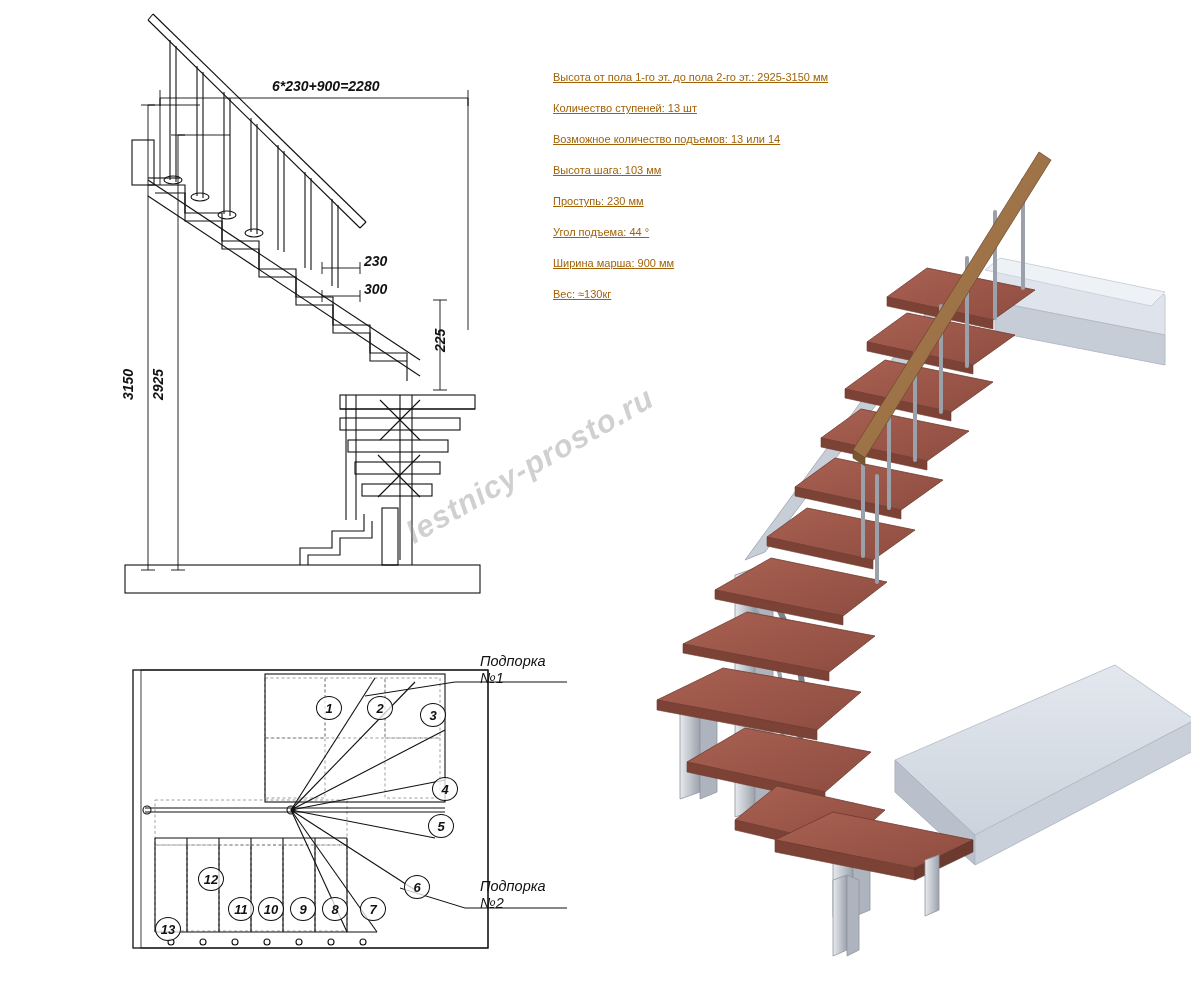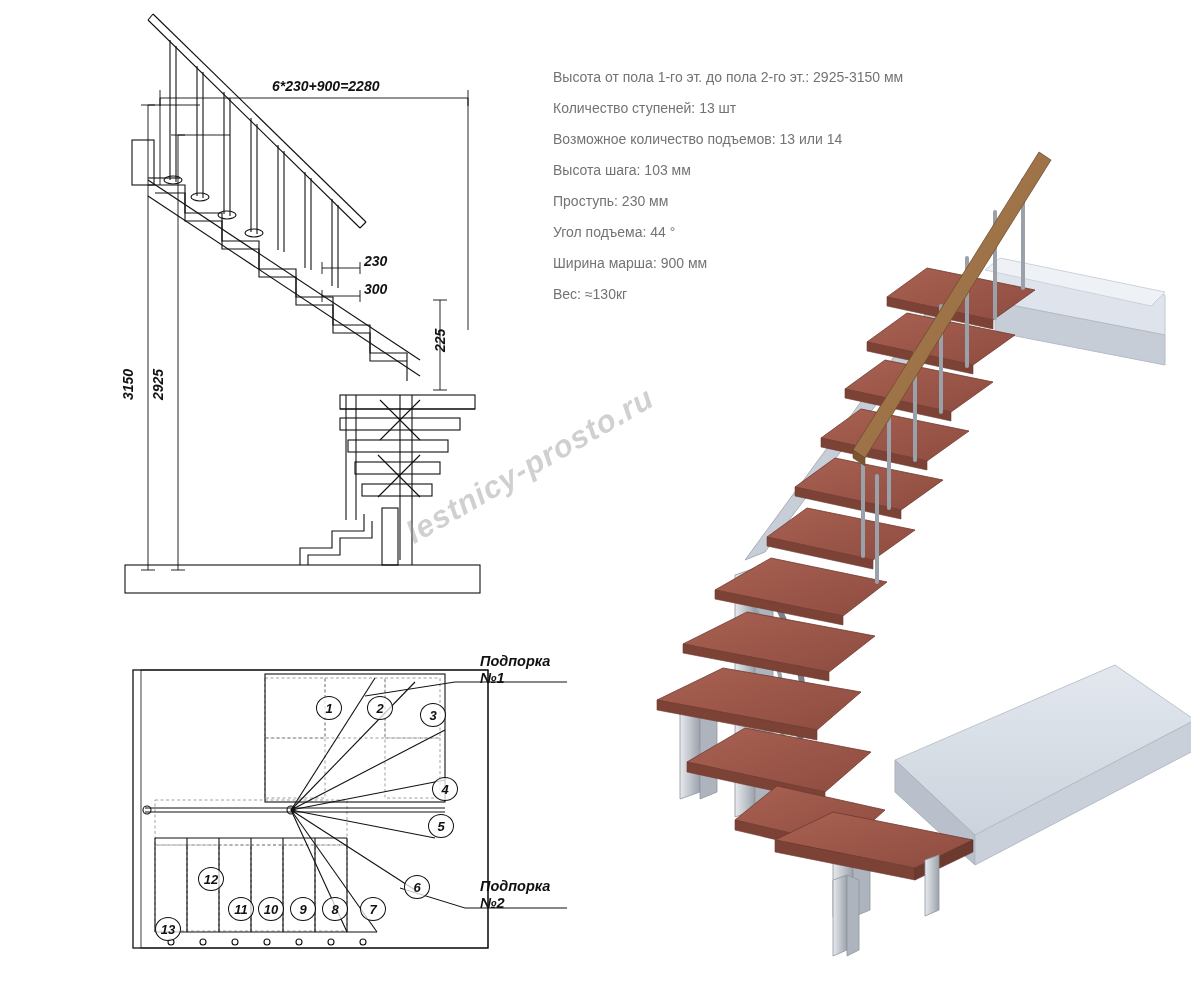--- a/index.html
+++ b/index.html
@@ -22,43 +22,44 @@
   }
 
   
   .specs {
     position: absolute;
     left: 553px;
     top: 62px;
     width: 520px;
   }
   .specs .spec-line {
-    font-size: 14px;
-    color: #737373;
+    font-size: 11px;
+    color: #a16207;
     line-height: 31px;
     white-space: nowrap;
+    text-decoration: underline;
   }
 
   
   .dim {
     position: absolute;
     font-style: italic;
     font-weight: bold;
     font-size: 14px;
     color: #111;
     white-space: nowrap;
   }
   .dim.vert {
     transform-origin: left top;
     transform: rotate(-90deg);
   }
   .label-it {
     position: absolute;
     font-style: italic;
-    font-weight: bold;
+    font-weight: normal;
     font-size: 14.5px;
     color: #111;
     line-height: 17px;
     white-space: nowrap;
   }
 
   
   .watermark {
     position: absolute;
     left: 400px;

